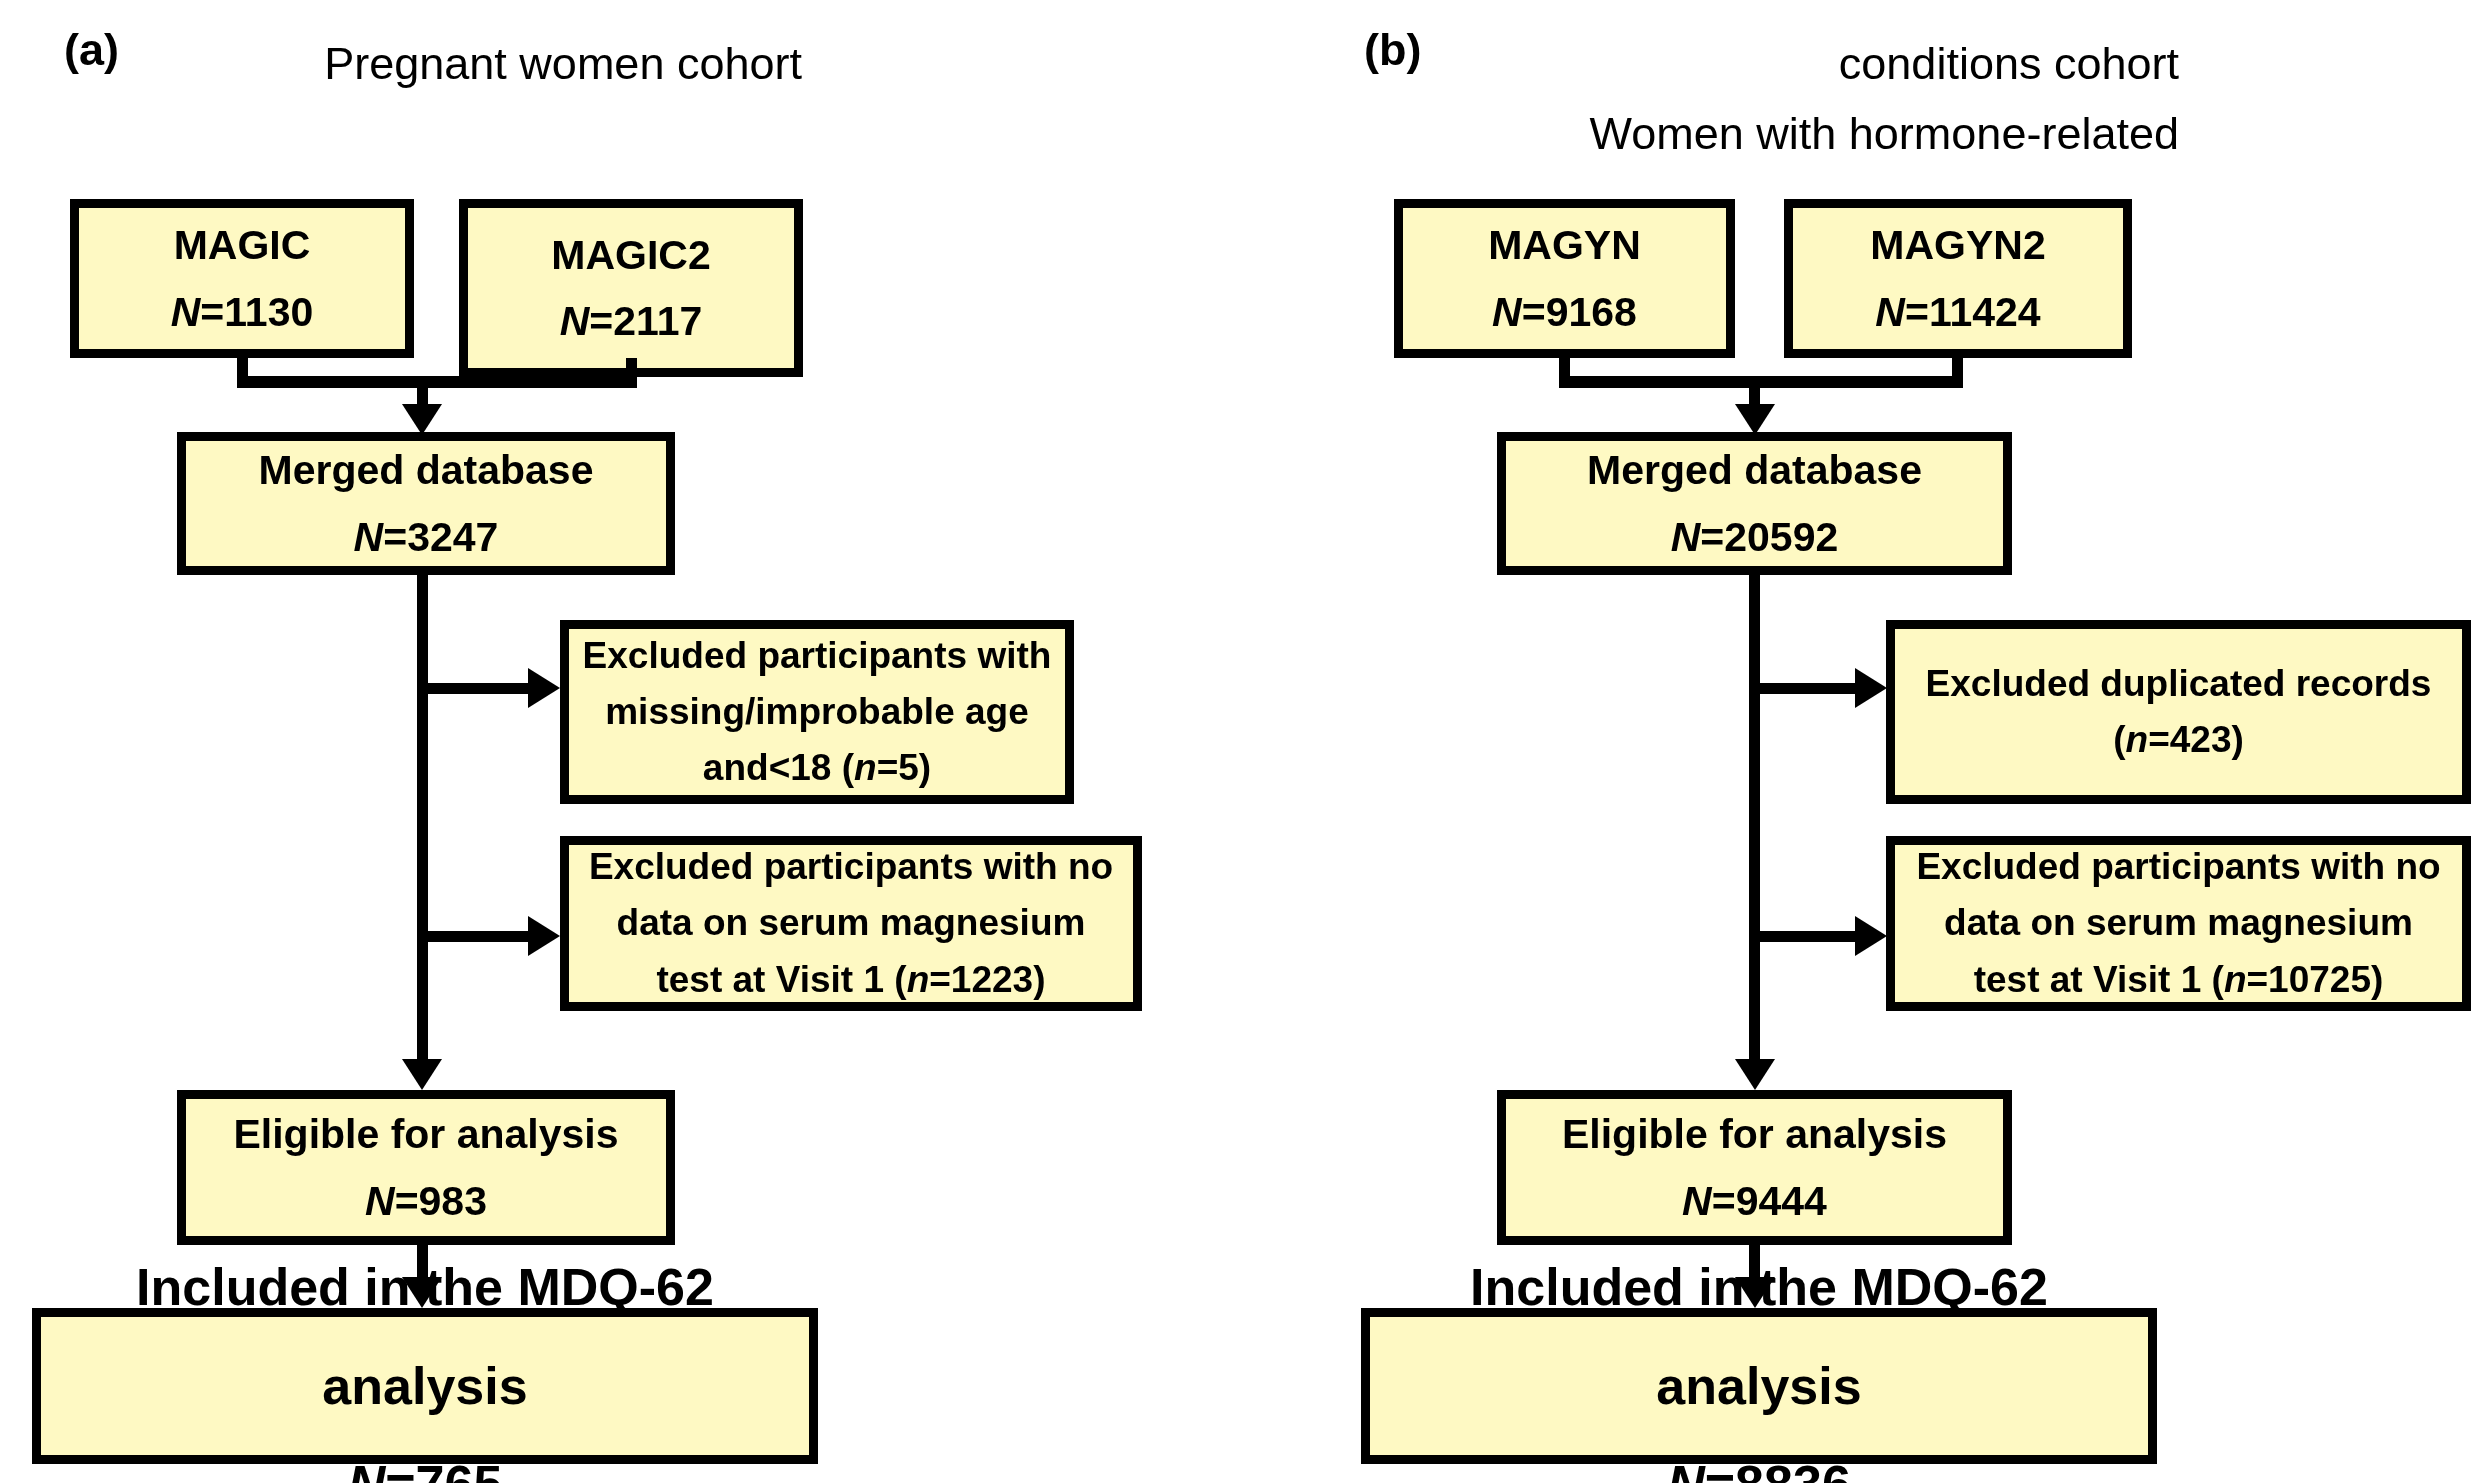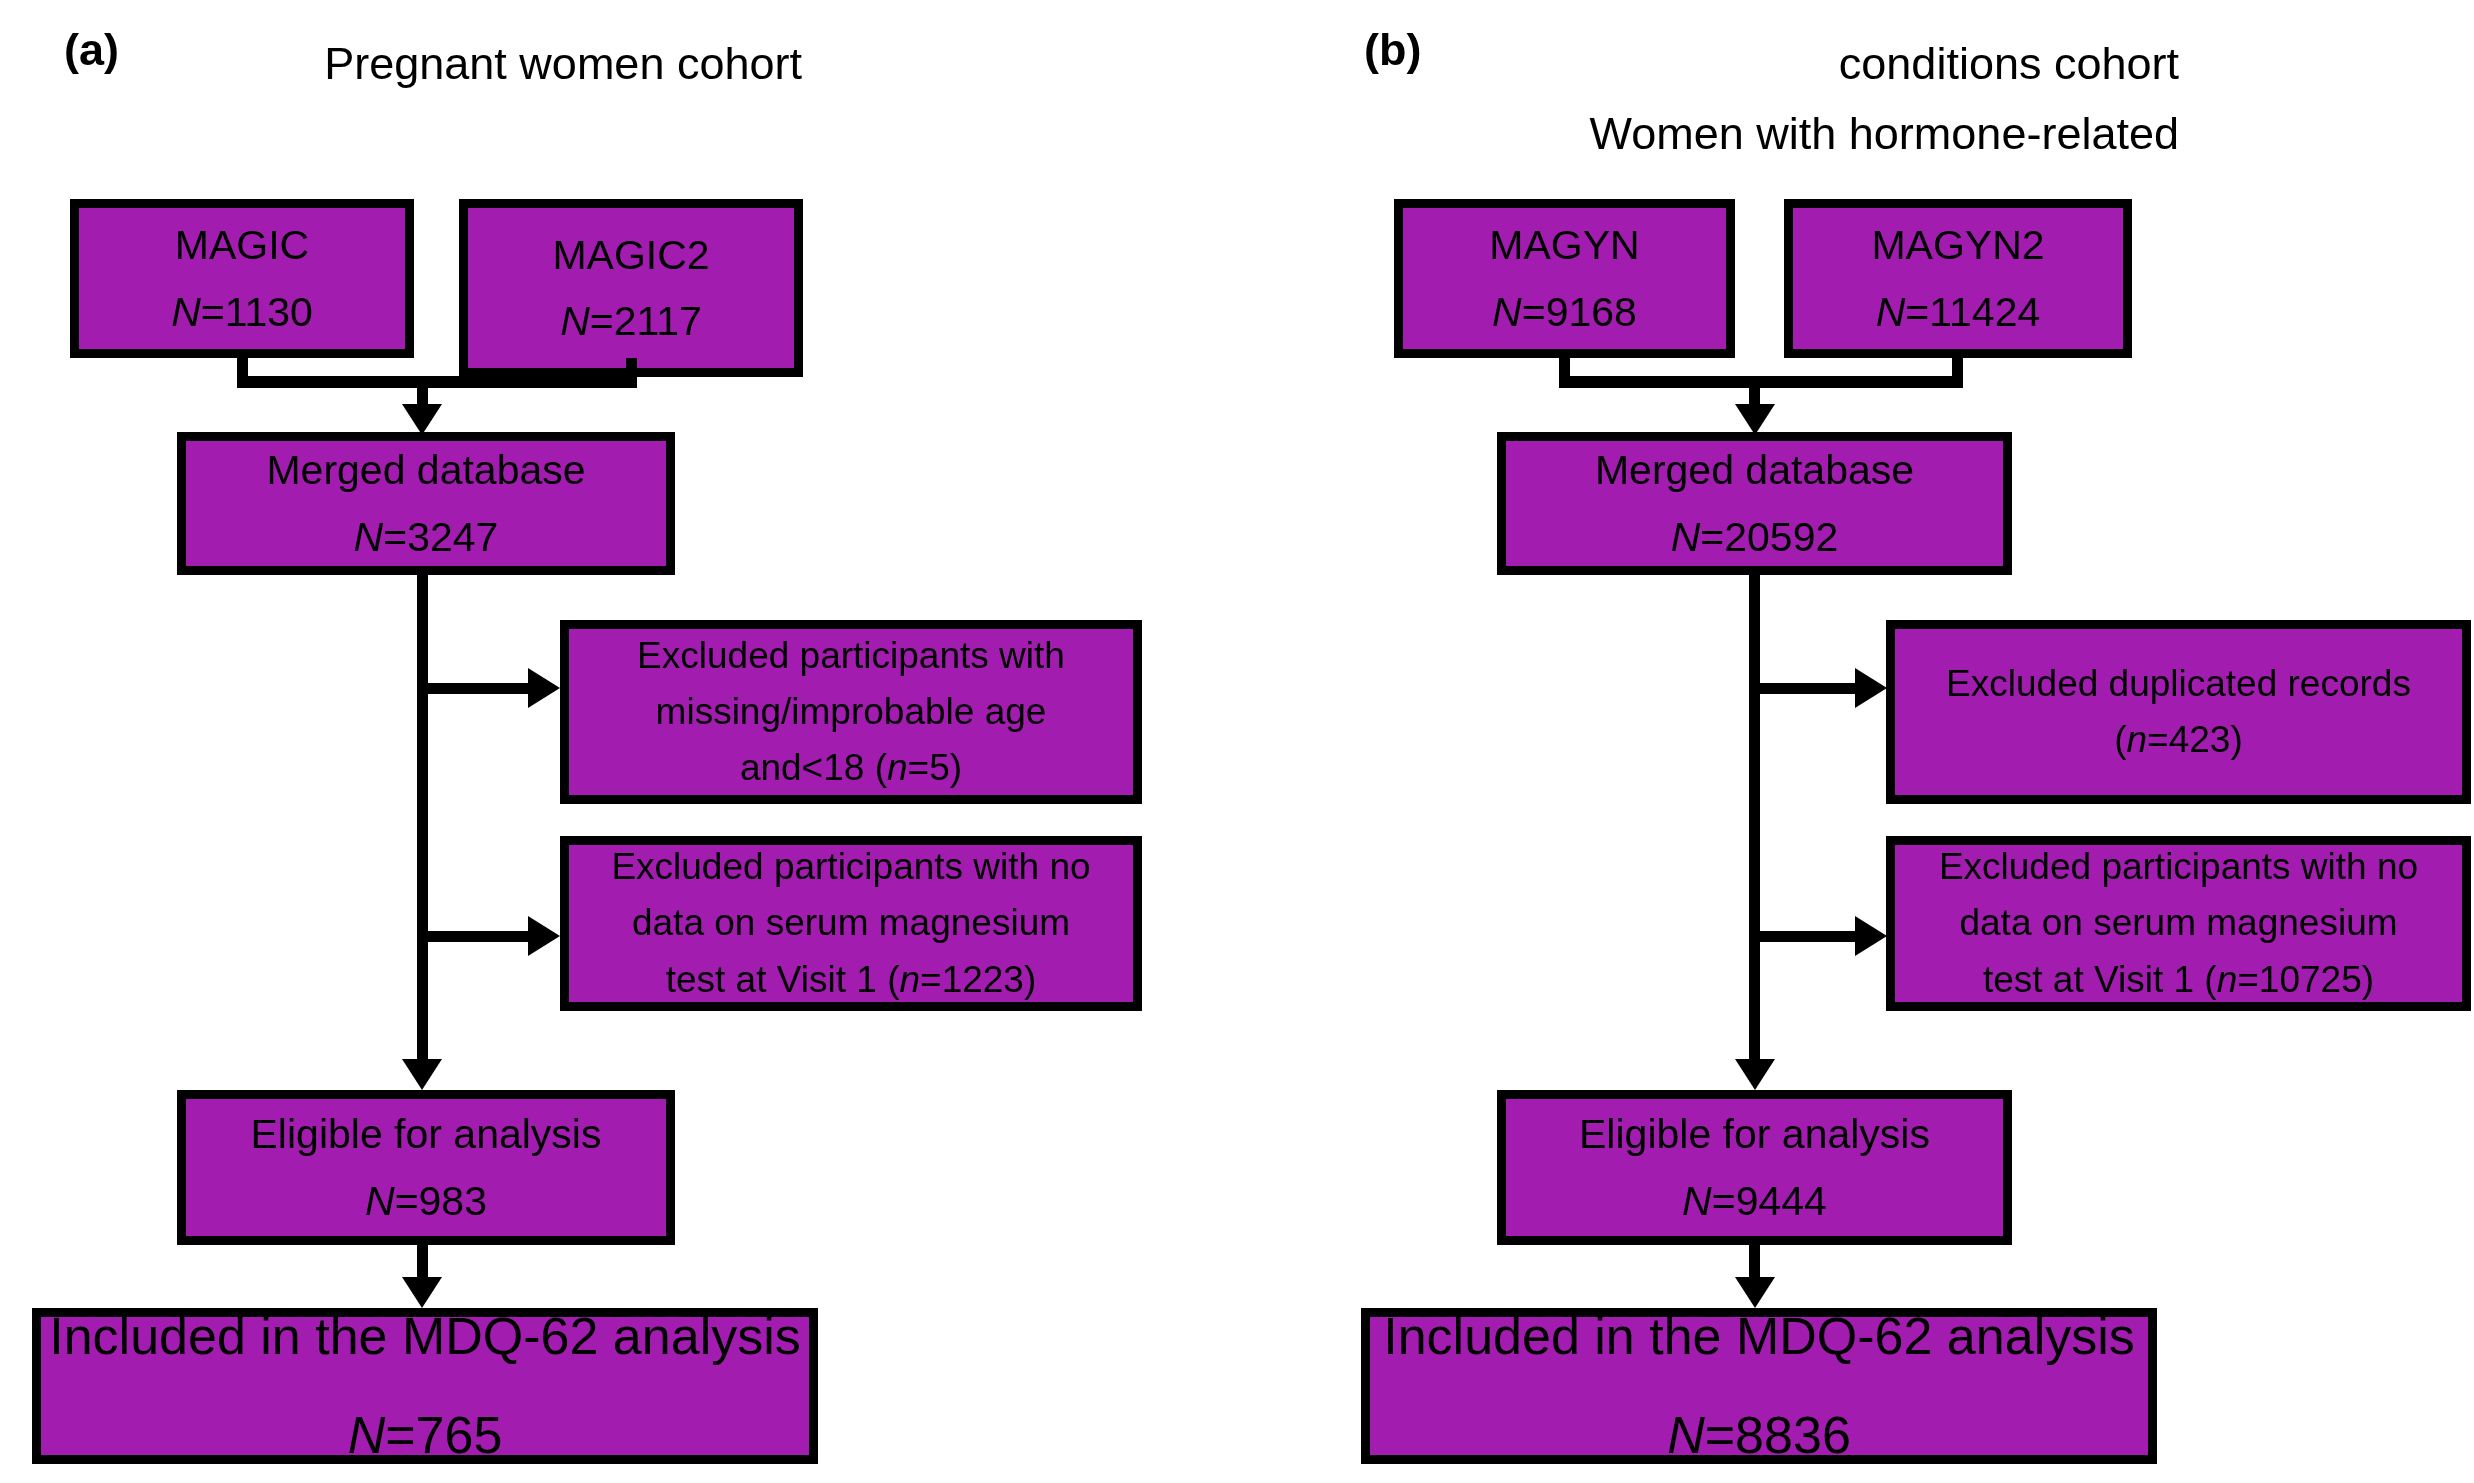--- a/index.html
+++ b/index.html
@@ -3,22 +3,22 @@
 <meta charset="utf-8">
 <style>
   html,body { margin:0; padding:0; background:#ffffff; }
   .canvas {
     position:relative; width:2475px; height:1483px; background:#ffffff;
     font-family:"Liberation Sans","DejaVu Sans",sans-serif; color:#000000;
     overflow:hidden;
   }
   .box {
     position:absolute; box-sizing:border-box; border:9.4px solid #000000;
-    background:#a21caf; display:flex; flex-direction:column;
-    align-items:center; justify-content:center; text-align:center;
+    background:#fef9c3; display:flex; flex-direction:column;
+    align-items:center; justify-content:center; text-align:center;font-weight:bold;
   }
   .box-main { font-size:41px; line-height:1.62; }
   .box-excl { font-size:37px; line-height:1.52; }
   .box-incl { font-size:52px; line-height:1.9; }
   .var { font-style:italic; }
   .panel-label { position:absolute; font-weight:bold; font-size:45px; line-height:1.1; }
   .panel-title { position:absolute; font-size:45px; line-height:1.55; text-align:right; }
   .hline, .vline { position:absolute; background:#000000; }
   .arr-down {
     position:absolute; width:0; height:0;
@@ -61,21 +61,21 @@
     <div class="box box-main" style="left:177px; top:432px; width:498px; height:143px;">
       <span>Merged database</span>
       <span><span class="var">N</span><span>=3247</span></span>
     </div>
 
     <div class="vline" style="left:417px; top:575px; width:10.7px; height:485px;"></div>
     <div class="arr-down" style="left:402px; top:1059px;"></div>
 
     <div class="hline" style="left:428px; top:683px; width:100px; height:10.7px;"></div>
     <div class="arr-right" style="left:528px; top:668px;"></div>
-    <div class="box box-excl" style="left:560px; top:620px; width:582px; height:184px;">
+    <div class="box box-excl" style="left:560px; top:620px; width:514px; height:184px;">
       <span>Excluded participants with</span>
       <span>missing/improbable age</span>
       <span><span>and&lt;18 (</span><span class="var">n</span><span>=5)</span></span>
     </div>
 
     <div class="hline" style="left:428px; top:931px; width:100px; height:10.7px;"></div>
     <div class="arr-right" style="left:528px; top:916px;"></div>
     <div class="box box-excl" style="left:560px; top:836px; width:582px; height:175px;">
       <span>Excluded participants with no</span>
       <span>data on serum magnesium</span>

